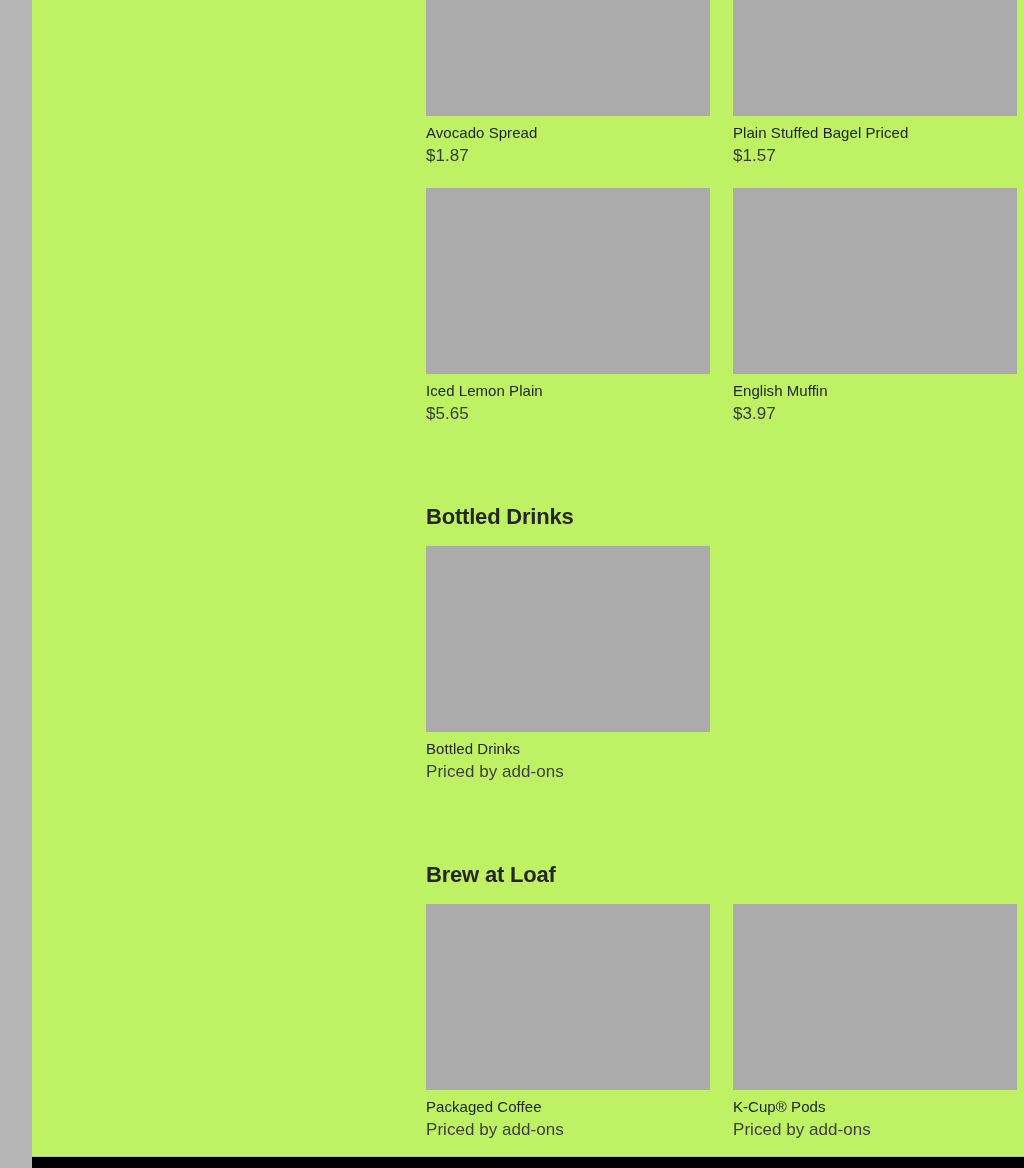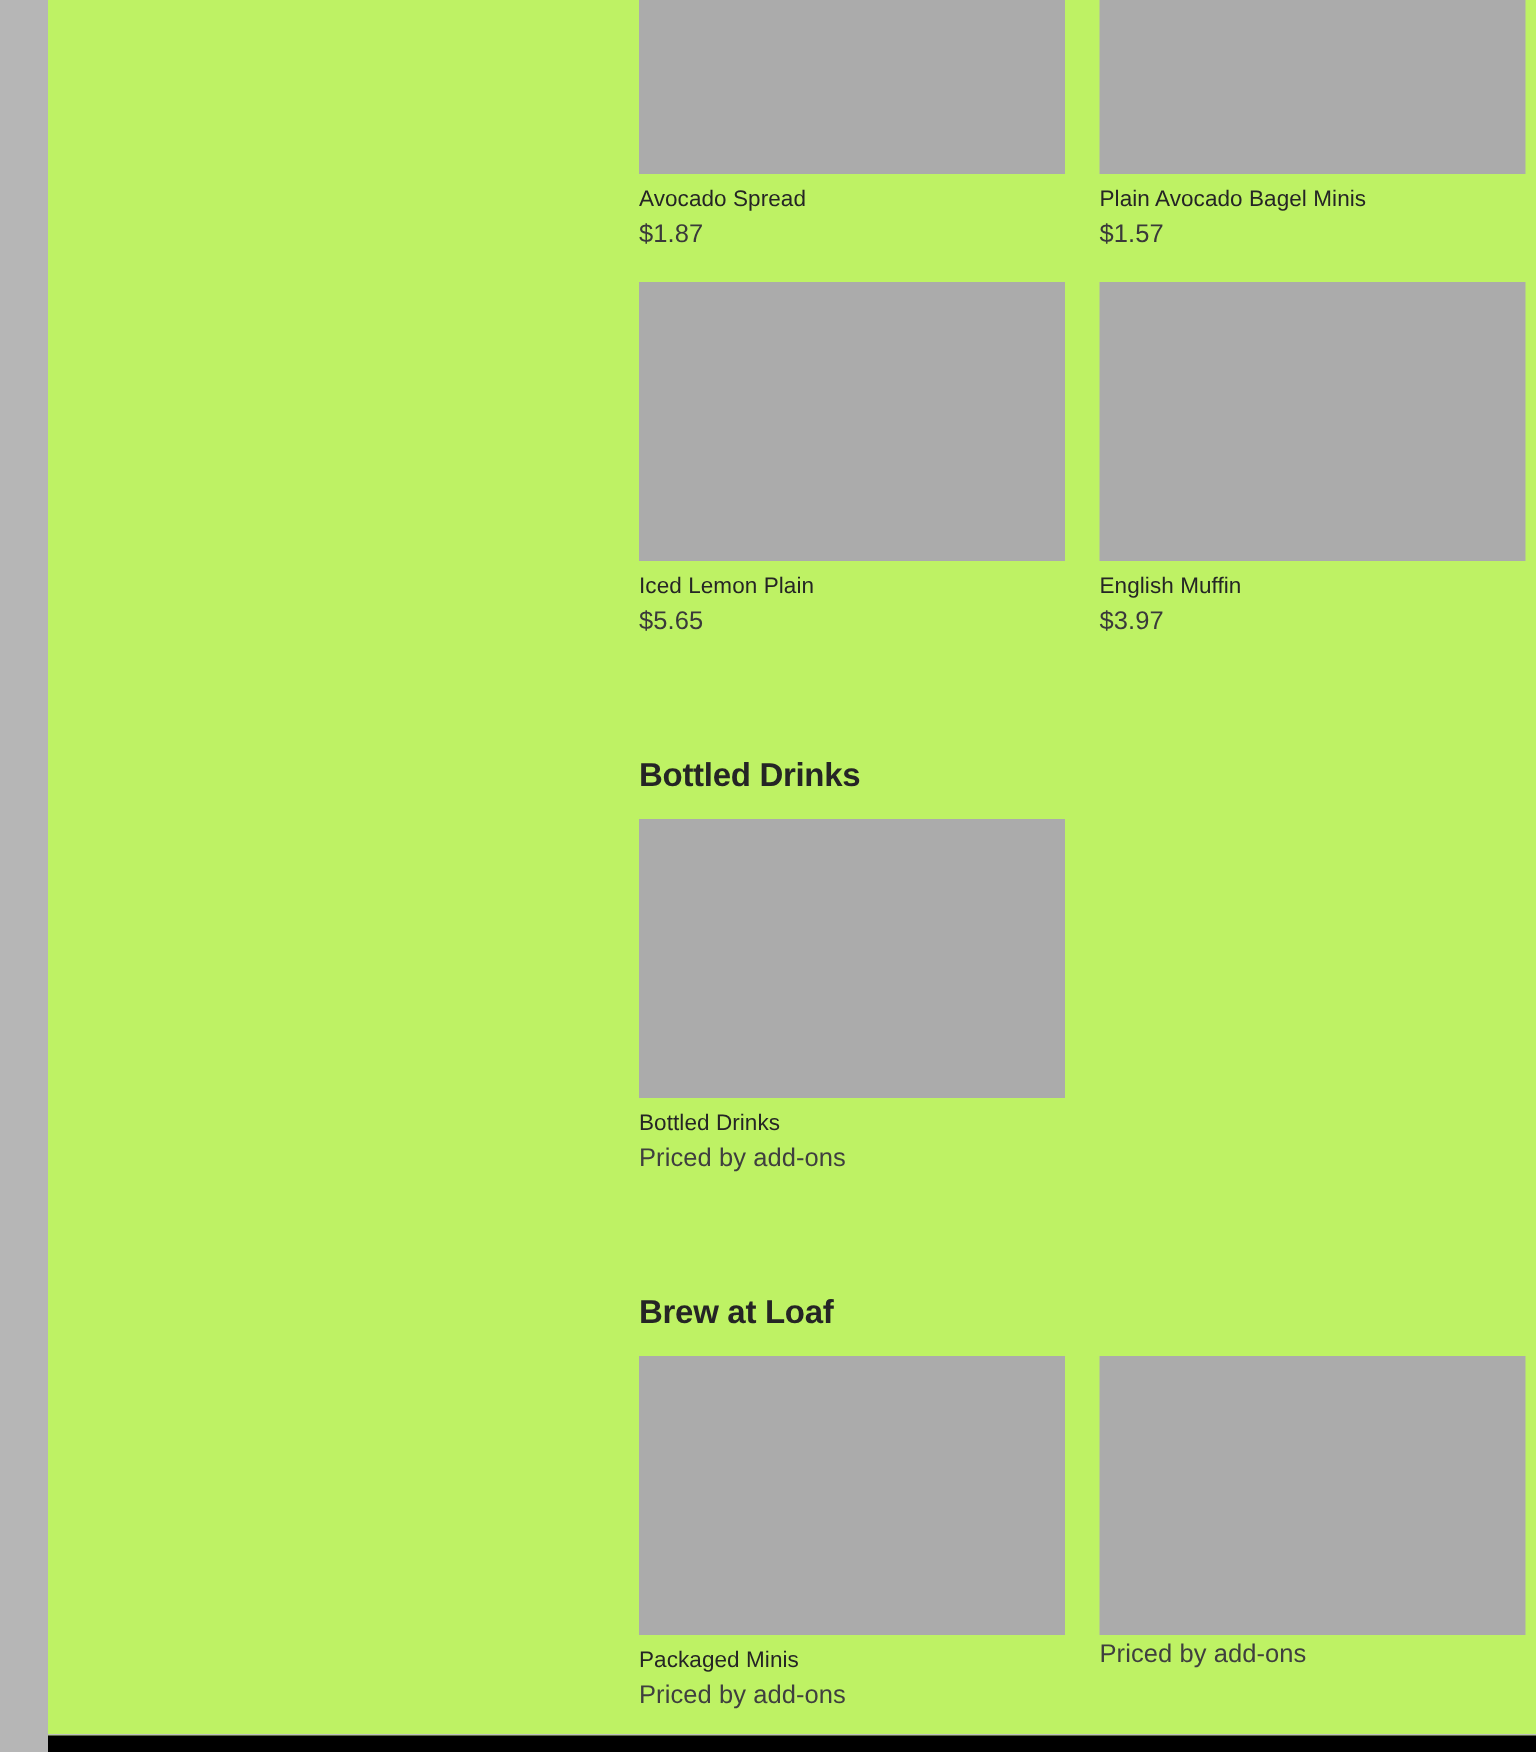--- a/index.html
+++ b/index.html
@@ -124,21 +124,21 @@
       <div class="grid">
 
         <div class="card clipped">
           <div class="card-thumb" style="background: rgb(171, 171, 171);"></div>
           <div class="card-title">Avocado Spread</div>
           <div class="card-sub">$1.87</div>
         </div>
 
         <div class="card clipped">
           <div class="card-thumb" style="background: rgb(171, 171, 171);"></div>
-          <div class="card-title">Plain Avocado Bagel Minis</div>
+          <div class="card-title">Plain Stuffed Bagel Priced</div>
           <div class="card-sub">$1.57</div>
         </div>
 
         <div class="card">
           <div class="card-thumb" style="background: rgb(171, 171, 171);"></div>
           <div class="card-title">Iced Lemon Plain</div>
           <div class="card-sub">$5.65</div>
         </div>
 
         <div class="card">
@@ -164,26 +164,27 @@
       </div>
     </div>
 
     <div class="section">
       <div class="section-spacer-top"></div>
       <h2 class="section-heading">Brew at Loaf</h2>
       <div class="grid">
 
         <div class="card">
           <div class="card-thumb" style="background: rgb(171, 171, 171);"></div>
-          <div class="card-title">Packaged Minis</div>
+          <div class="card-title">Packaged Coffee</div>
           <div class="card-sub muted">Priced by add-ons</div>
         </div>
 
         <div class="card">
           <div class="card-thumb" style="background: rgb(171, 171, 171);"></div>
+          <div class="card-title">K-Cup® Pods</div>
           <div class="card-sub muted">Priced by add-ons</div>
         </div>
 
       </div>
     </div>
 
   </div>
 
   <div class="hairline"></div>
   <div class="bottom-bar" style="background: rgb(0, 0, 0);"></div>

